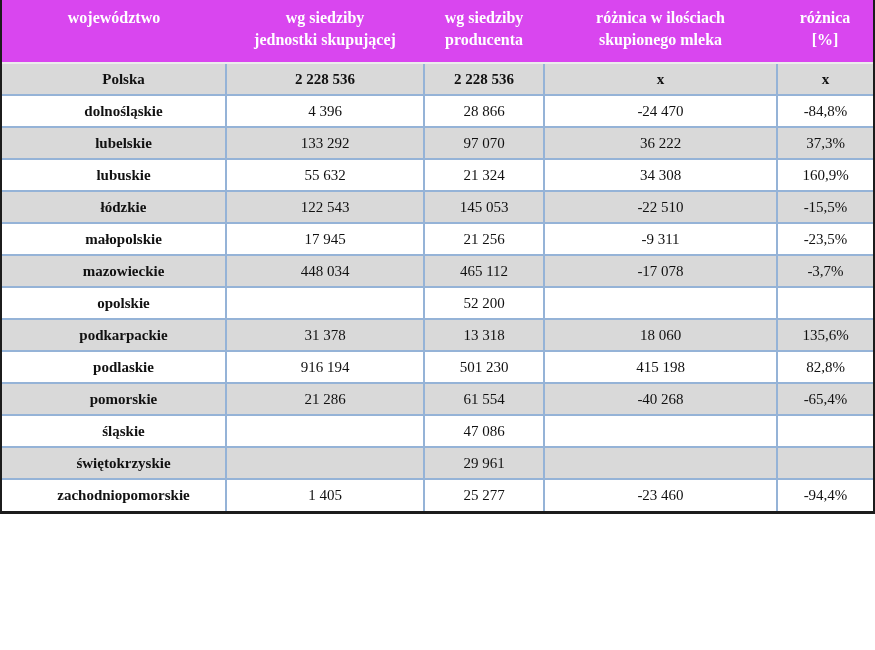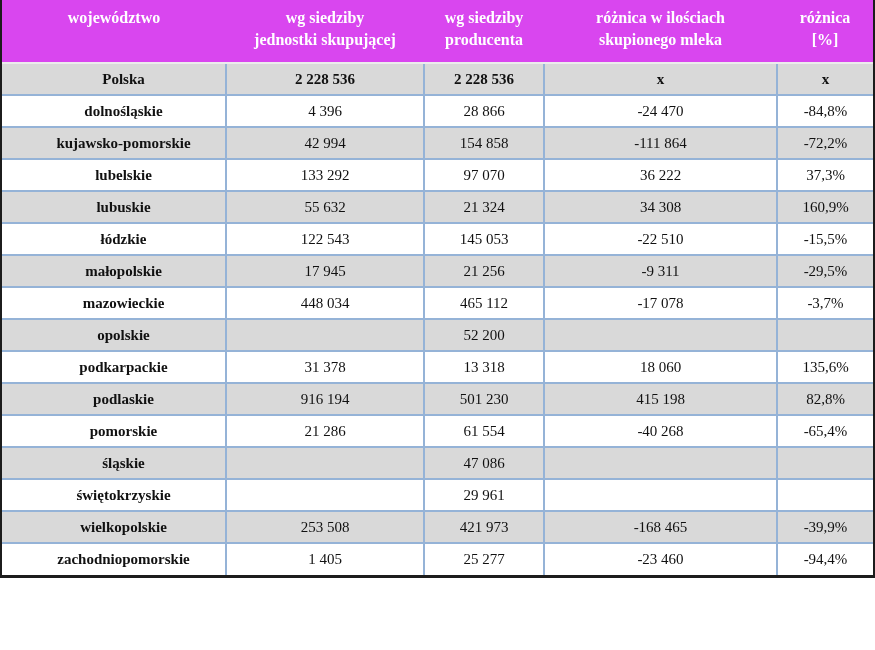--- a/index.html
+++ b/index.html
@@ -98,27 +98,20 @@
           <td>x</td>
         </tr>
         <tr>
           <td class="rowname">dolnośląskie</td>
           <td>4 396</td>
           <td>28 866</td>
           <td>-24 470</td>
           <td>-84,8%</td>
         </tr>
         <tr>
-          <td class="rowname">kujawsko-pomorskie</td>
-          <td>42 994</td>
-          <td>154 858</td>
-          <td>-111 864</td>
-          <td>-72,2%</td>
-        </tr>
-        <tr>
           <td class="rowname">lubelskie</td>
           <td>133 292</td>
           <td>97 070</td>
           <td>36 222</td>
           <td>37,3%</td>
         </tr>
         <tr>
           <td class="rowname">lubuskie</td>
           <td>55 632</td>
           <td>21 324</td>
@@ -130,21 +123,21 @@
           <td>122 543</td>
           <td>145 053</td>
           <td>-22 510</td>
           <td>-15,5%</td>
         </tr>
         <tr>
           <td class="rowname">małopolskie</td>
           <td>17 945</td>
           <td>21 256</td>
           <td>-9 311</td>
-          <td>-29,5%</td>
+          <td>-23,5%</td>
         </tr>
         <tr>
           <td class="rowname">mazowieckie</td>
           <td>448 034</td>
           <td>465 112</td>
           <td>-17 078</td>
           <td>-3,7%</td>
         </tr>
         <tr>
           <td class="rowname">opolskie</td>
@@ -182,27 +175,20 @@
           <td></td>
         </tr>
         <tr>
           <td class="rowname">świętokrzyskie</td>
           <td></td>
           <td>29 961</td>
           <td></td>
           <td></td>
         </tr>
         <tr>
-          <td class="rowname">wielkopolskie</td>
-          <td>253 508</td>
-          <td>421 973</td>
-          <td>-168 465</td>
-          <td>-39,9%</td>
-        </tr>
-        <tr>
           <td class="rowname">zachodniopomorskie</td>
           <td>1 405</td>
           <td>25 277</td>
           <td>-23 460</td>
           <td>-94,4%</td>
         </tr>
       </tbody>
   </table>
 </div>
 

